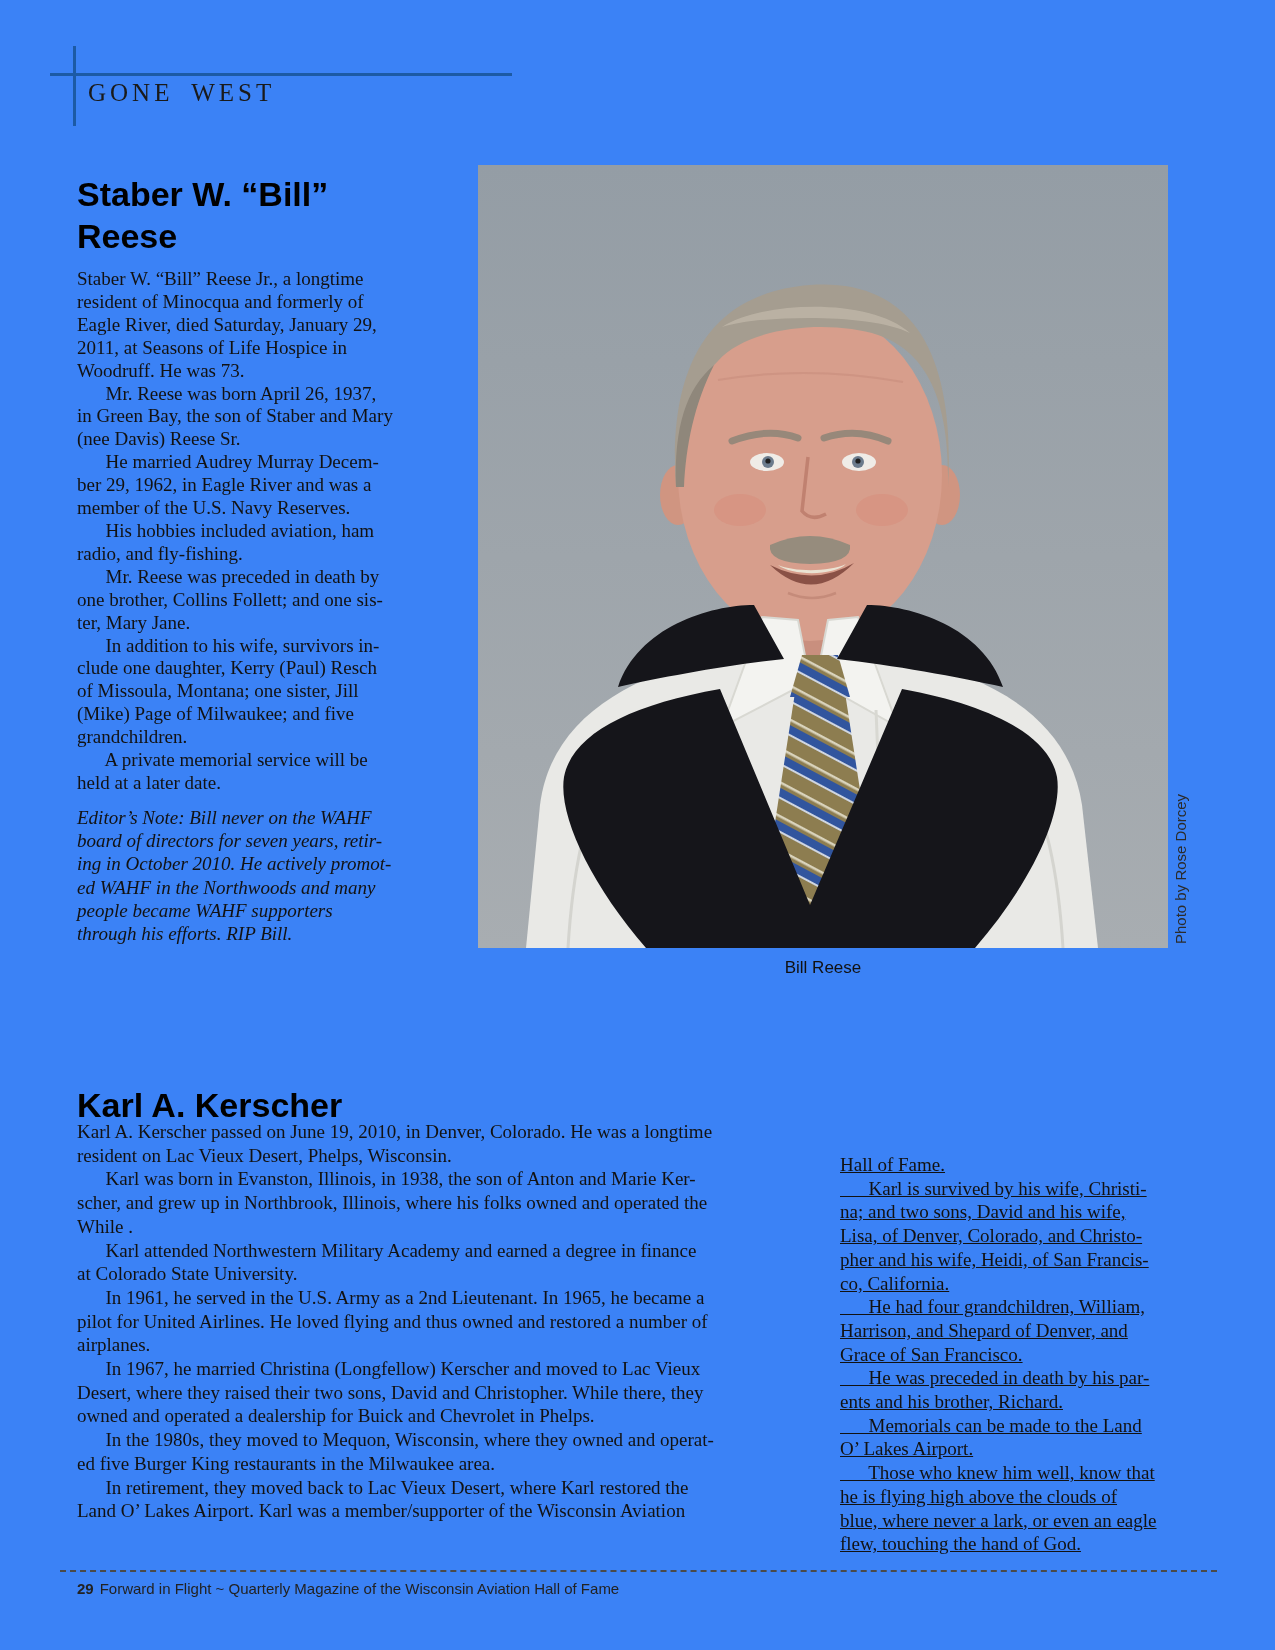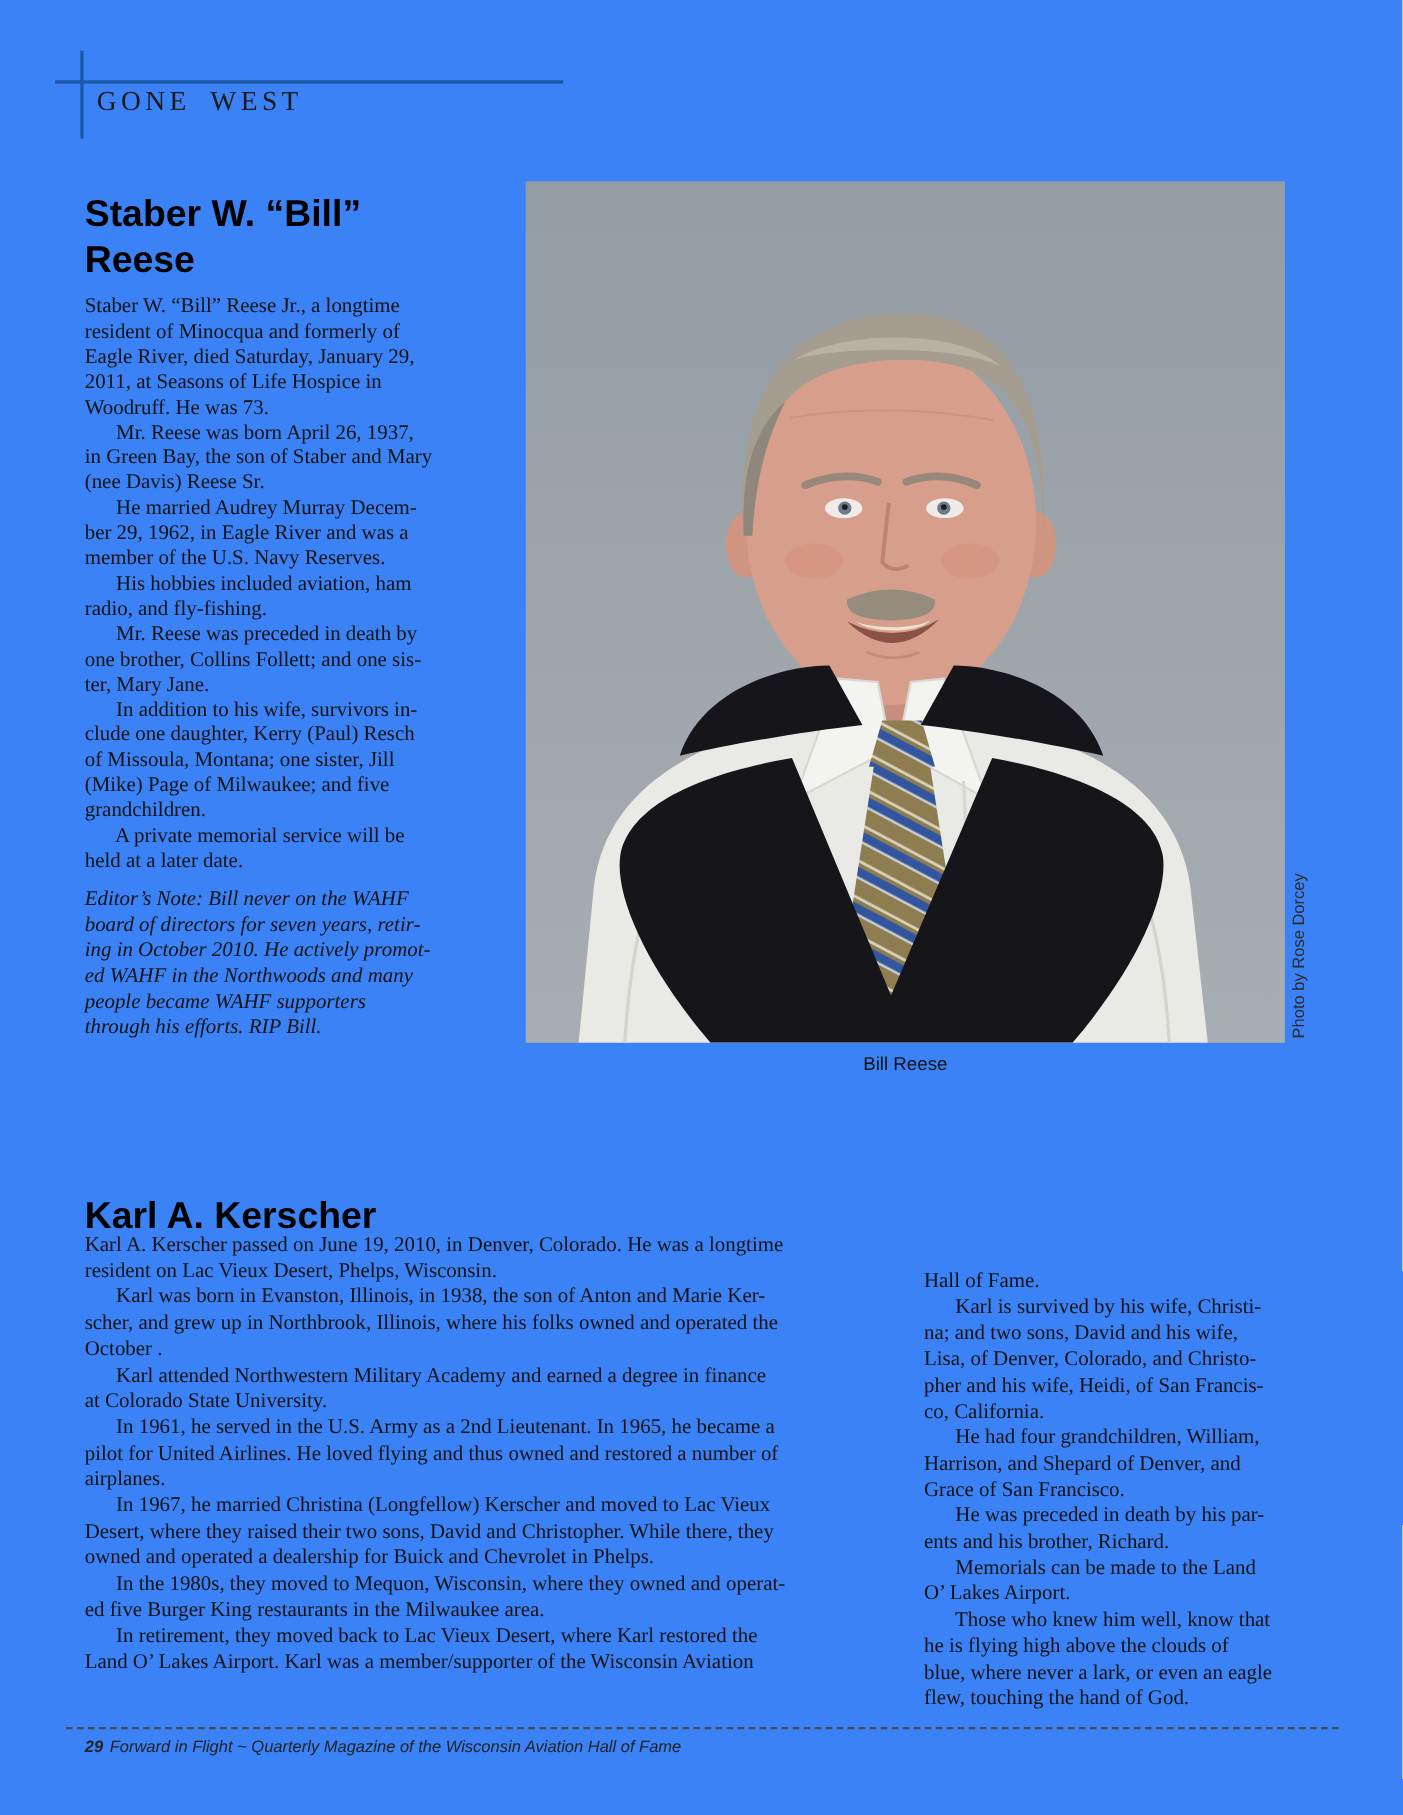--- a/index.html
+++ b/index.html
@@ -57,31 +57,31 @@
     position:absolute;left:77px;top:1086px;width:600px;
     font-family:"Liberation Sans", sans-serif;
     font-weight:bold;font-size:34px;color:#000;
   }
   .a2-col1{
     position:absolute;left:77px;top:1120px;width:710px;
     font-size:19px;line-height:23.7px;
   }
   .a2-col2{
     position:absolute;left:840px;top:1153px;width:350px;
-    font-size:19px;line-height:23.7px;
+    font-size:19px;line-height:23.7px;text-decoration:underline;
   }
   
   .footer-rule{
     position:absolute;left:60px;top:1570px;width:1157px;
     border-top:2px dashed #4a4a4a;
   }
   .footer-text{
     position:absolute;left:77px;top:1580px;width:900px;
     font-family:"Liberation Sans", sans-serif;
-    font-style:italic;font-size:15px;color:#222;
+    font-size:15px;color:#222;
   }
   .footer-text .pageno{font-weight:bold;margin-right:6px;}
 </style>
 </head>
 <body>
 
 <div class="page">
 
   <div class="rule-v"></div>
   <div class="rule-h"></div>
@@ -201,21 +201,21 @@
   </div>
   <div class="photo-credit">Photo by Rose Dorcey</div>
   <div class="photo-caption">Bill Reese</div>
 
   <div class="a2-title">Karl A. Kerscher</div>
   <div class="a2-col1 body-lines">
       <div>Karl A. Kerscher passed on June 19, 2010, in Denver, Colorado. He was a longtime</div>
       <div>resident on Lac Vieux Desert, Phelps, Wisconsin.</div>
       <div>      Karl was born in Evanston, Illinois, in 1938, the son of Anton and Marie Ker-</div>
       <div>scher, and grew up in Northbrook, Illinois, where his folks owned and operated the</div>
-      <div>October .</div>
+      <div>While .</div>
       <div>      Karl attended Northwestern Military Academy and earned a degree in finance</div>
       <div>at Colorado State University.</div>
       <div>      In 1961, he served in the U.S. Army as a 2nd Lieutenant. In 1965, he became a</div>
       <div>pilot for United Airlines. He loved flying and thus owned and restored a number of</div>
       <div>airplanes.</div>
       <div>      In 1967, he married Christina (Longfellow) Kerscher and moved to Lac Vieux</div>
       <div>Desert, where they raised their two sons, David and Christopher. While there, they</div>
       <div>owned and operated a dealership for Buick and Chevrolet in Phelps.</div>
       <div>      In the 1980s, they moved to Mequon, Wisconsin, where they owned and operat-</div>
       <div>ed five Burger King restaurants in the Milwaukee area.</div>

